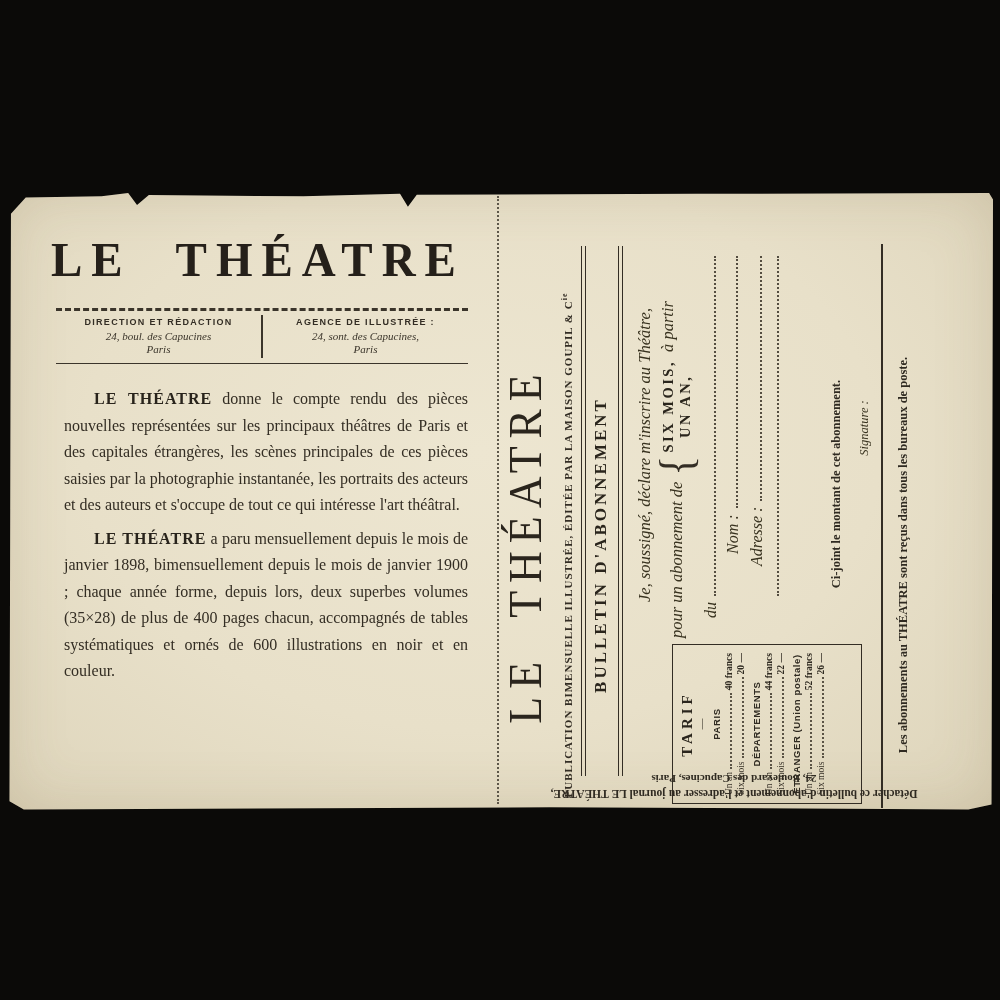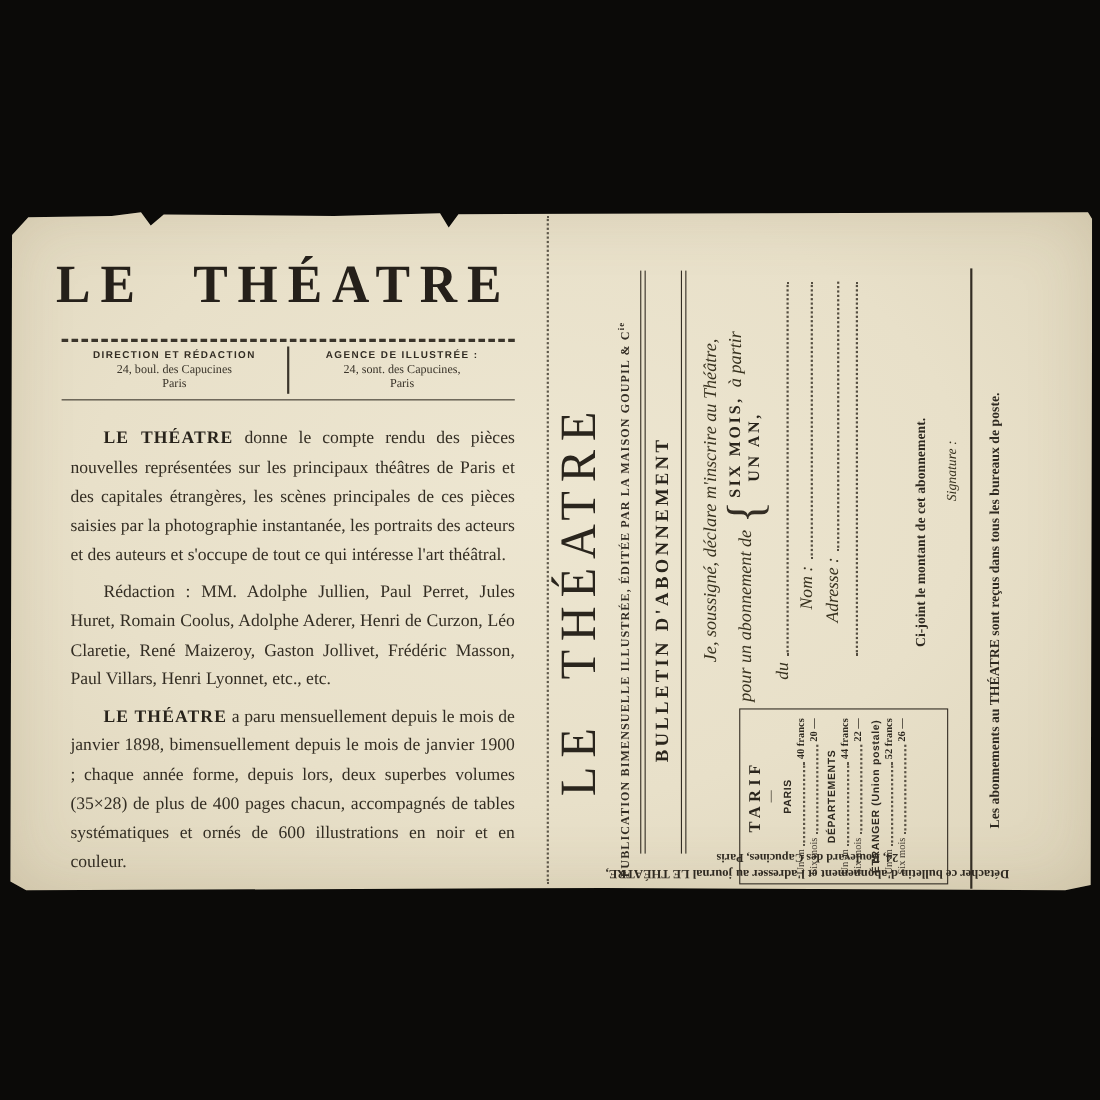--- a/index.html
+++ b/index.html
@@ -28,21 +28,21 @@
     position:absolute;left:48px;top:116px;width:412px;
     border-top:3px dashed #3b352b;border-bottom:1.5px solid #3b352b;
     display:flex;padding:4px 0 5px 0;
   }
   .info-col{flex:1;text-align:center;padding:2px 4px;}
   .info-col + .info-col{border-left:2px solid #3b352b;}
   .info-title{
     font-family:"Liberation Sans", sans-serif;
     font-size:9px;font-weight:bold;letter-spacing:1.3px;color:#332d24;margin-bottom:3px;
   }
-  .info-line{font-size:11px;line-height:13px;color:#3a342a;}
+  .info-line{font-size:11px;line-height:13px;color:#3a342a;font-style:italic;}
   .body-text{position:absolute;left:52px;top:194px;width:408px;}
   .body-text p{
     margin:0 0 7px 4px;text-align:justify;text-indent:30px;
     font-size:16px;line-height:26.5px;color:#332d23;
   }
   .lead{font-weight:bold;letter-spacing:1px;color:#28231b;}
   
   .perforation{
     position:absolute;left:489px;top:4px;height:608px;width:0;
     border-left:2px dotted #464034;opacity:.85;
@@ -127,21 +127,20 @@
       </div>
       <div class="info-col">
         <div class="info-title">AGENCE DE ILLUSTRÉE :</div>
         <div class="info-line">24, sont. des Capucines,</div>
         <div class="info-line">Paris</div>
       </div>
     </div>
 
     <div class="body-text">
       <p><span class="lead">LE THÉATRE</span><span> donne le compte rendu des pièces nouvelles représentées sur les principaux théâtres de Paris et des capitales étrangères, les scènes principales de ces pièces saisies par la photographie instantanée, les portraits des acteurs et des auteurs et s'occupe de tout ce qui intéresse l'art théâtral.</span></p>
-      <p><span class="lead"></span><span>Rédaction : MM. Adolphe Jullien, Paul Perret, Jules Huret, Romain Coolus, Adolphe Aderer, Henri de Curzon, Léo Claretie, René Maizeroy, Gaston Jollivet, Frédéric Masson, Paul Villars, Henri Lyonnet, etc., etc.</span></p>
       <p><span class="lead">LE THÉATRE</span><span> a paru mensuellement depuis le mois de janvier 1898, bimensuellement depuis le mois de janvier 1900 ; chaque année forme, depuis lors, deux superbes volumes (35×28) de plus de 400 pages chacun, accompagnés de tables systématiques et ornés de 600 illustrations en noir et en couleur.</span></p>
     </div>
   </div>
 
   <div class="perforation"></div>
 
   <div class="right-half">
     <div class="bulletin">
 
       <div class="b-masthead">LE THÉATRE</div>

